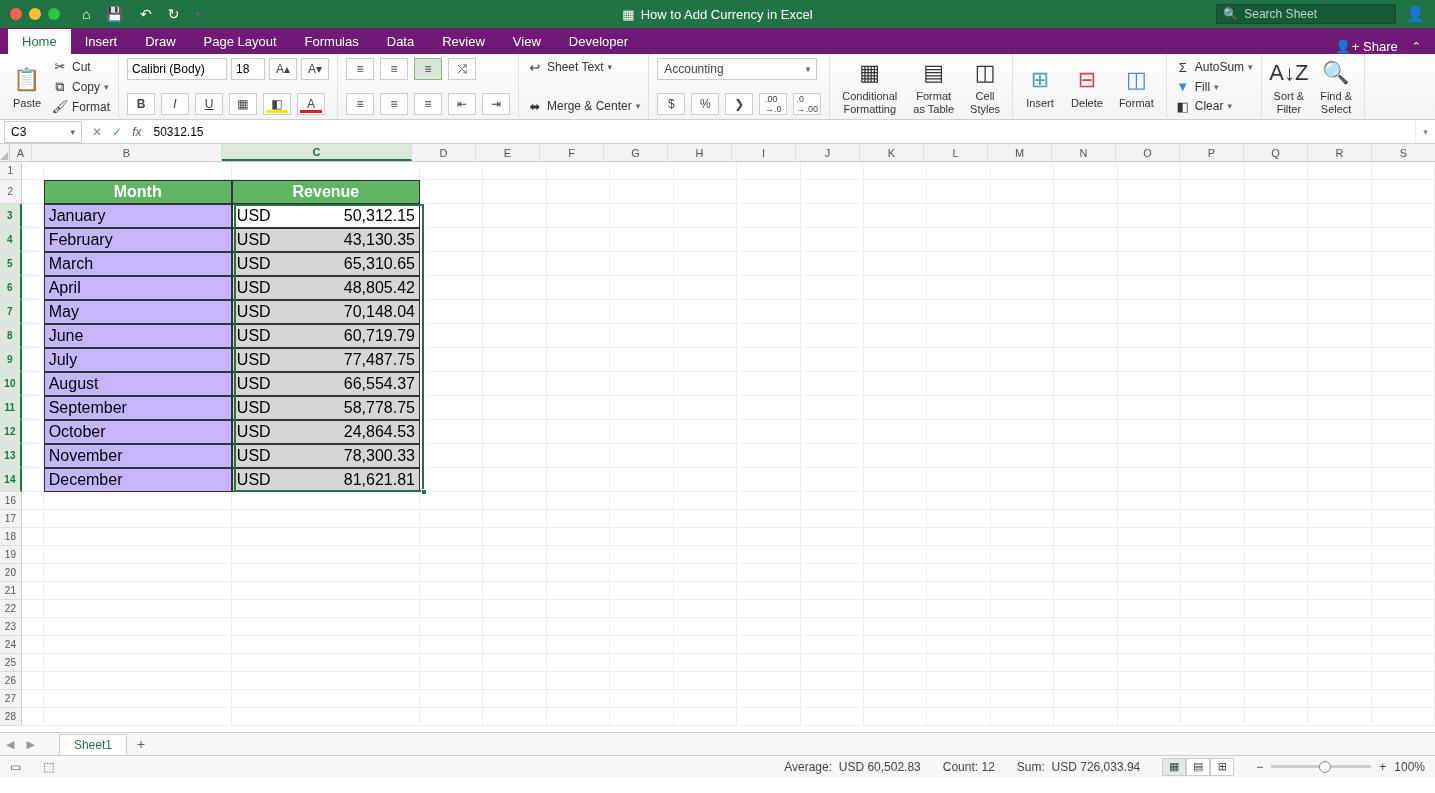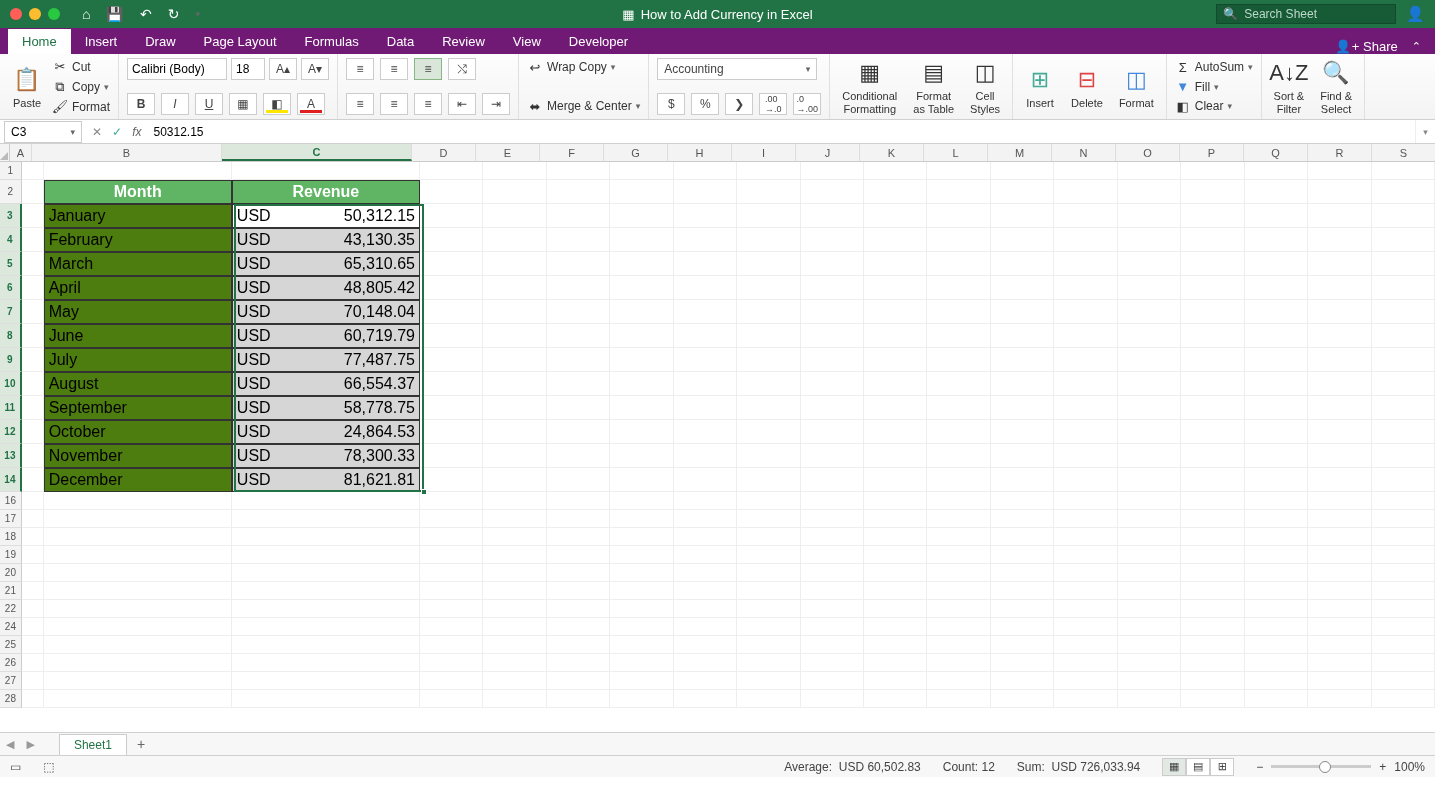--- a/index.html
+++ b/index.html
@@ -57,21 +57,21 @@
 .ch.sel { background:#dce8dc; border-bottom:2px solid #217346; color:#217346; font-weight:bold;}
 .rows { flex:1; overflow:hidden; position:relative; }
 .row { display:flex; height:18px; }
 .row.tall { height:24px; }
 .rh { width:22px; background:#f3f3f3; border-right:1px solid #ccc; border-bottom:1px solid #ddd; font-size:10px; color:#555; display:flex; align-items:center; justify-content:center; cursor:pointer;}
 .rh.sel { background:#dce8dc; border-right:2px solid #217346; color:#217346; font-weight:bold; }
 .cell { border-right:1px solid #eee; border-bottom:1px solid #eee; font-size:14px; display:flex; align-items:center; padding:0 4px; overflow:hidden; }
 .cell.cA { width:22px; } .cell.cB { width:190px; } .cell.cC { width:190px; } .cell.def { width:64px; }
 .hdr { background:#5fb563; color:#fff; font-weight:bold; font-size:16px; justify-content:center; border:1px solid #333 !important; }
 .tb { border:1px solid #333 !important; font-size:16px; }
-.tb.month { background:#4d7c0f; }
+.tb.month { background:#c4b5fd; }
 .tb.rev { background:#d6d6d6; justify-content:space-between; }
 .tb.rev.selected { background:#fff; }
 .selbox { position:absolute; border:2px solid #217346; pointer-events:none; }
 .selhandle { position:absolute; width:6px; height:6px; background:#217346; border:1px solid #fff; }
 
 
 .sheetbar { height:23px; background:#f7f7f7; border-top:1px solid #d0d0d0; display:flex; align-items:center; font-size:12px; }
 .navarr { padding:0 6px; color:#999; cursor:pointer; font-size:11px;}
 .stab { padding:3px 14px; background:#fff; border:1px solid #ccc; border-bottom:none; color:#217346; font-weight:500; cursor:pointer; margin-left:18px;}
 .addsheet { padding:3px 10px; color:#666; cursor:pointer; font-size:14px;}
@@ -192,21 +192,21 @@
       <div class="tinybox">≡</div>
       <div class="tinybox">≡</div>
       <div class="tinybox">⇤</div>
       <div class="tinybox">⇥</div>
     </div>
   </div>
 
   <div class="group">
     <div class="smallbtn">
         <span class="icon">↩</span>
-        <span>Wrap Copy</span>
+        <span>Sheet Text</span>
         <span class="caret">▾</span>
       </div>
     <div class="smallbtn">
         <span class="icon">⬌</span>
         <span>Merge &amp; Center</span>
         <span class="caret">▾</span>
       </div>
   </div>
 
   <div class="group">
@@ -819,20 +819,42 @@
         <div class="cell def"></div>
         <div class="cell def"></div>
         <div class="cell def"></div>
         <div class="cell def"></div>
         <div class="cell def"></div>
         <div class="cell def"></div>
         <div class="cell def"></div>
         <div class="cell def"></div>
       </div>
       <div class="row">
+        <div class="rh">23</div>
+        <div class="cell cA"></div>
+        <div class="cell cB"></div>
+        <div class="cell cC"></div>
+        <div class="cell def"></div>
+        <div class="cell def"></div>
+        <div class="cell def"></div>
+        <div class="cell def"></div>
+        <div class="cell def"></div>
+        <div class="cell def"></div>
+        <div class="cell def"></div>
+        <div class="cell def"></div>
+        <div class="cell def"></div>
+        <div class="cell def"></div>
+        <div class="cell def"></div>
+        <div class="cell def"></div>
+        <div class="cell def"></div>
+        <div class="cell def"></div>
+        <div class="cell def"></div>
+        <div class="cell def"></div>
+      </div>
+      <div class="row">
         <div class="rh">24</div>
         <div class="cell cA"></div>
         <div class="cell cB"></div>
         <div class="cell cC"></div>
         <div class="cell def"></div>
         <div class="cell def"></div>
         <div class="cell def"></div>
         <div class="cell def"></div>
         <div class="cell def"></div>
         <div class="cell def"></div>

